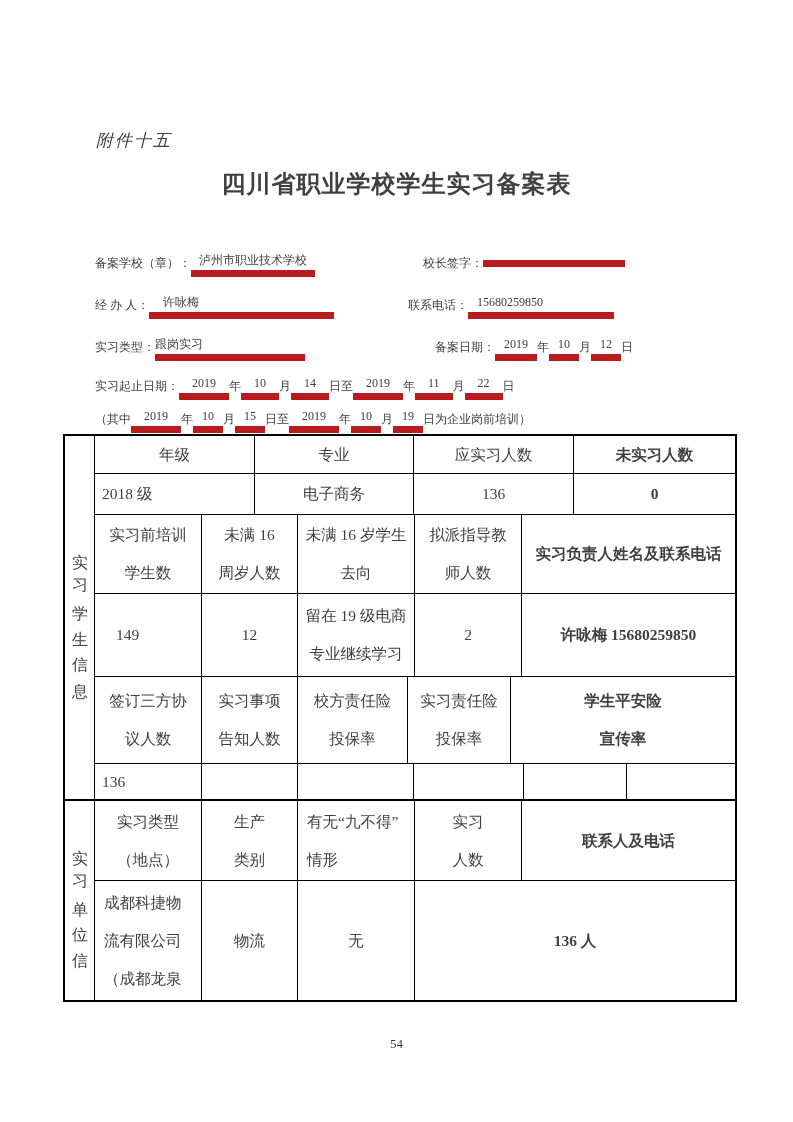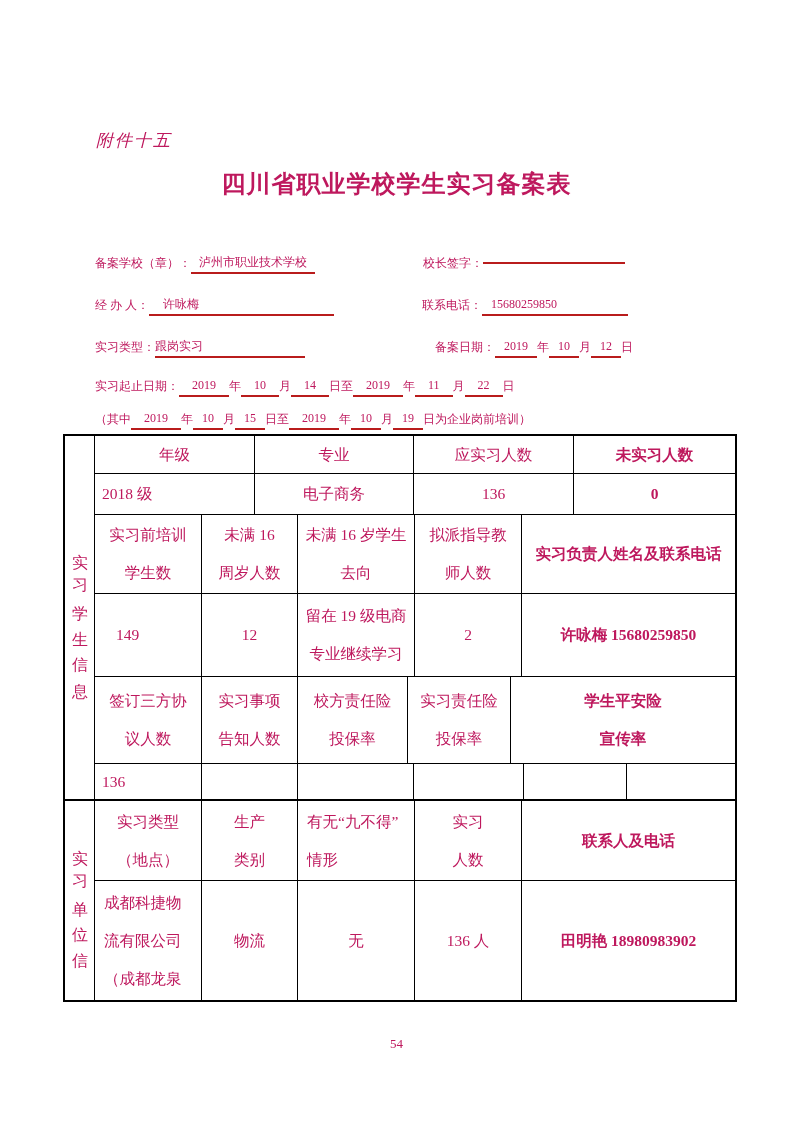--- a/index.html
+++ b/index.html
@@ -1,31 +1,31 @@
 <!DOCTYPE html>
 <html><head>
 <meta charset="utf-8">
 <style>
   html,body{margin:0;padding:0;background:#fff;}
-  .page{position:relative;width:793px;height:1122px;background:#ffffff;color:#be185d;
+  .page{position:relative;width:793px;height:1122px;background:#ffffff;color:#404040;
         font-family:"Liberation Serif","DejaVu Serif",serif;overflow:hidden;}
 
   .attachment{position:absolute;left:96px;top:129px;font-size:17px;font-style:italic;letter-spacing:2px;}
   .title{position:absolute;left:0;top:168px;width:100%;margin:0;text-align:center;
          font-size:24px;font-weight:bold;letter-spacing:1px;}
 
   
   .form-area{position:absolute;left:95px;top:242px;width:643px;font-size:12px;}
   .fline{position:relative;white-space:nowrap;display:flex;align-items:center;}
   .l1,.l2,.l3{height:42px;}
   .l4{height:36px;}
   .l5{height:30px;}
   .rgrp{position:absolute;top:0;height:100%;display:flex;align-items:center;white-space:nowrap;}
-  .rg1{left:328px;} .rg2{left:327px;} .rg3{left:340px;}
-  .u{border-bottom:2px solid #b91c1c;line-height:20px;display:inline-block;text-align:center;}
+  .rg1{left:328px;} .rg2{left:313px;} .rg3{left:340px;}
+  .u{border-bottom:7px solid #b91c1c;line-height:20px;display:inline-block;text-align:center;}
   .u-school{padding:0 8px;}
   .u-blank{width:142px;}
   .u-handler{width:185px;text-align:left;padding-left:14px;box-sizing:border-box;}
   .u-phone{width:146px;text-align:left;padding-left:9px;box-sizing:border-box;}
   .u-type{width:150px;text-align:left;box-sizing:border-box;}
   .u-num{padding:0 9px;}
   .u-numw{padding:0 13px;}
 
   
   .tbl{position:absolute;left:63px;top:434px;width:674px;border:2px solid #000;
@@ -215,21 +215,20 @@
           <div class="td c4 single">联系人及电话</div>
         </div>
 
         <div class="tr rb h119">
           <div class="td c0 al8">成都科捷物
 流有限公司
 （成都龙泉</div>
           <div class="td c1 single">物流</div>
           <div class="td c2 single">无</div>
           <div class="td c3 single">136 人</div>
-          <div class="td c4 single">田明艳 18980983902</div>
         </div>
 
       </div>
     </div>
 
   </div>
 
   <div class="pageno">54</div>
 
 </div>

